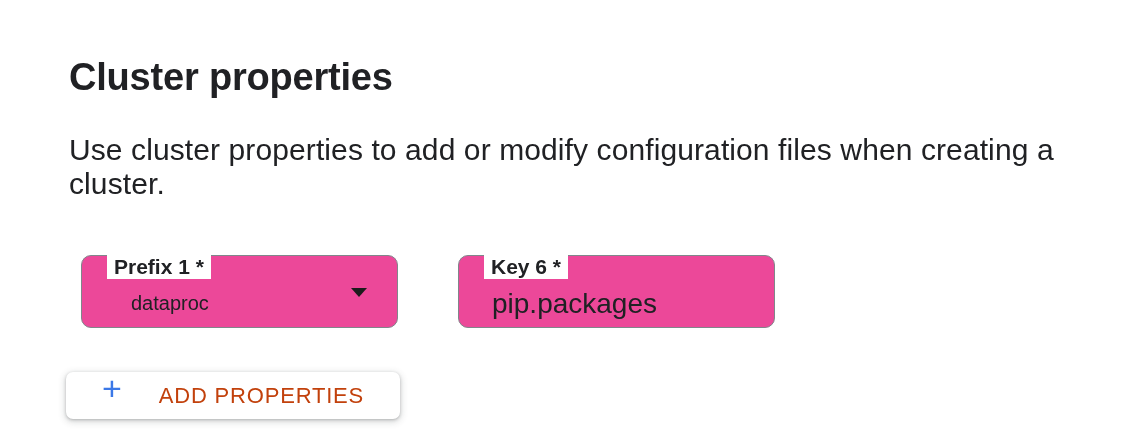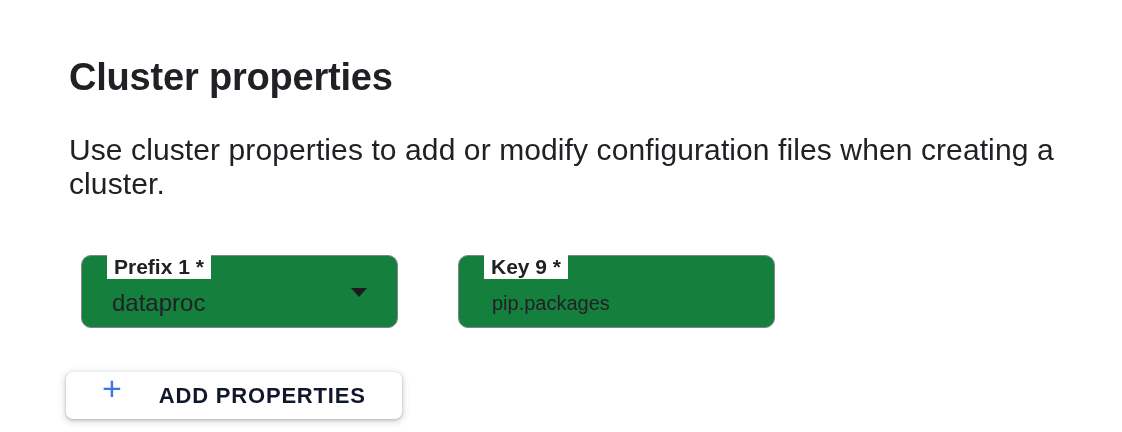--- a/index.html
+++ b/index.html
@@ -32,21 +32,21 @@
     left: 33px; top: 207px;
     display: flex;
     gap: 36px;
   }
   .field {
     position: relative;
     width: 317px;
     height: 73px;
     border: 1.5px solid #80868b;
     border-radius: 10px;
-    background: #15803d;
+    background: #ec4899;
   }
   .field-label {
     position: absolute;
     top: -13px;
     left: 13px;
     background: #ffffff;
     padding: 0 7px;
     font-size: 21px;
     font-weight: 600;
     color: #202124;
@@ -54,32 +54,32 @@
     white-space: nowrap;
   }
   .field-value {
     position: absolute;
     left: 0; top: 0;
     width: 100%; height: 100%;
     border: none;
     outline: none;
     background: transparent;
     font-family: "Liberation Sans", "DejaVu Sans", sans-serif;
-    font-size: 20px;
+    font-size: 28px;
     color: #202124;
     padding: 0 40px 0 21px;
     white-space: nowrap;
     overflow: hidden;
   }
   .select-box { cursor: pointer; }
   .select-value {
     position: absolute;
-    left: 18px; top: 0;
+    left: 37px; top: 0;
     line-height: 70px;
-    font-size: 24px;
+    font-size: 20px;
     color: #202124;
     white-space: nowrap;
   }
   .caret {
     position: absolute;
     right: 18px; top: 50%;
     margin-top: -4px;
     width: 0; height: 0;
     border-left: 8px solid transparent;
     border-right: 8px solid transparent;
@@ -103,43 +103,43 @@
   }
   .add-btn .plus {
     font-size: 34px;
     font-weight: 500;
     line-height: 1;
     color: #3b78e7;
     margin-top: -3px;
   }
   .add-btn .btn-label {
     font-size: 22px;
-    font-weight: 700;
+    font-weight: 400;
     letter-spacing: 0.8px;
-    color: #0f172a;
+    color: #c2410c;
     white-space: nowrap;
   }
 </style>
 </head>
 <body>
 
 <h1 class="page-title">Cluster properties</h1>
 
 <p class="page-desc">Use cluster properties to add or modify configuration files when creating a cluster.</p>
 
 <div class="fields-row">
 
   <div class="field select-box">
     <span class="field-label">Prefix 1 *</span>
     <span class="select-value">dataproc</span>
     <span class="caret"></span>
   </div>
 
   <div class="field">
-    <span class="field-label">Key 9 *</span>
+    <span class="field-label">Key 6 *</span>
     <input class="field-value" type="text" value="pip.packages" style="">
   </div>
 
 
 </div>
 
 <button class="add-btn">
   <span class="plus">+</span>
   <span class="btn-label">ADD PROPERTIES</span>
 </button>

